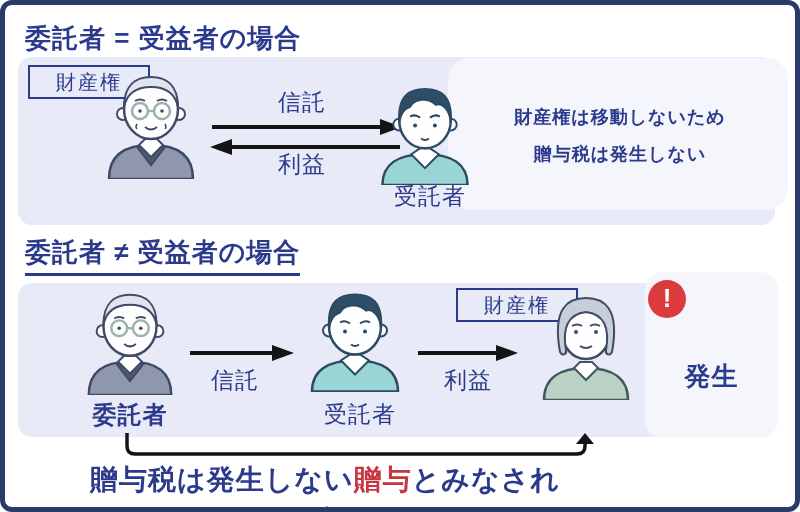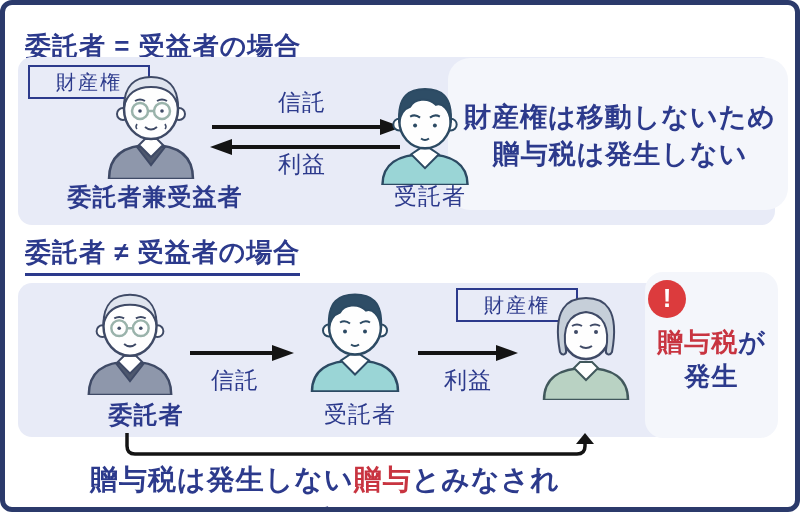--- a/index.html
+++ b/index.html
@@ -31,21 +31,21 @@
     border:2px solid #2c3a8c;color:#2c3a8c;
     font-size:20px;padding:2px 26px;line-height:26px;
     letter-spacing:2px;background:transparent;
   }
   .label{
     position:absolute;color:#2c3a8c;font-size:23px;text-align:center;
     letter-spacing:1px;
   }
   .label.bold{font-weight:700;font-size:24px;}
   .note{
-    position:absolute;color:#2c3a8c;font-weight:700;font-size:27px;
+    position:absolute;color:#2c3a8c;font-weight:700;font-size:18px;
     text-align:center;line-height:37px;letter-spacing:1px;
   }
   .alert-circle{
     position:absolute;width:38px;height:38px;border-radius:50%;
     background:#dc3b3d;color:#ffffff;font-weight:700;font-size:26px;
     text-align:center;line-height:37px;
   }
   .alert-line{
     position:absolute;font-weight:700;font-size:26px;text-align:center;
     color:#2c3a8c;letter-spacing:1px;
@@ -54,21 +54,21 @@
   .bottom-note{
     position:absolute;font-weight:700;font-size:28px;color:#2c3a8c;
     text-align:center;letter-spacing:1px;
   }
 </style>
 </head>
 <body>
 
 <div id="frame">
 
-  <div class="heading" style="left:20px;top:24px;">委託者 = 受益者の場合</div>
+  <div class="heading" style="left:20px;top:16px;">委託者 = 受益者の場合</div>
 
   <div class="panel" style="left:13px;top:52px;width:757px;height:168px;"></div>
 
   <div class="notebox" style="left:443px;top:53px;width:340px;height:152px;"></div>
 
   <div class="tag" style="left:23px;top:60px;">財産権</div>
 
   <svg class="abs" style="left:90px;top:62px;" width="112" height="112" viewBox="0 0 112 112">
     <path d="M14 112 C14 88 30 78 56 78 C82 78 98 88 98 112 Z" fill="#8e97ab" stroke="#3f4a66" stroke-width="2.5"></path>
     <path d="M42 80 L56 98 L70 80 Z" fill="#4e586e" stroke="#3f4a66" stroke-width="2"></path>
@@ -82,21 +82,20 @@
     <circle cx="45" cy="44" r="8" fill="none" stroke="#9ab3ab" stroke-width="2.5"></circle>
     <circle cx="67" cy="44" r="8" fill="none" stroke="#9ab3ab" stroke-width="2.5"></circle>
     <line x1="53" y1="44" x2="59" y2="44" stroke="#9ab3ab" stroke-width="2.5"></line>
     <circle cx="45" cy="44" r="1.8" fill="#3f4a66"></circle>
     <circle cx="67" cy="44" r="1.8" fill="#3f4a66"></circle>
     <path d="M50 60 q6 5 12 0" fill="none" stroke="#3f4a66" stroke-width="2"></path>
     <path d="M42 57 q-2 3 0 5" fill="none" stroke="#3f4a66" stroke-width="1.5"></path>
     <path d="M70 57 q2 3 0 5" fill="none" stroke="#3f4a66" stroke-width="1.5"></path>
   </svg>
 
-  <div class="label bold" style="left:35px;top:176px;width:230px;">委託者兼受益者</div>
 
   <svg class="abs" style="left:205px;top:108px;" width="192" height="44" viewBox="0 0 192 44">
     <line x1="2" y1="14" x2="172" y2="14" stroke="#141414" stroke-width="4"></line>
     <polygon points="170,6 192,14 170,22" fill="#141414"></polygon>
     <line x1="20" y1="34" x2="190" y2="34" stroke="#141414" stroke-width="4"></line>
     <polygon points="22,26 0,34 22,42" fill="#141414"></polygon>
   </svg>
 
   <div class="label" style="left:237px;top:82px;width:120px;">信託</div>
   <div class="label" style="left:237px;top:144px;width:120px;">利益</div>
@@ -139,21 +138,21 @@
     <path d="M40 34 q5 -3 10 0" fill="none" stroke="#3f4a66" stroke-width="2"></path>
     <path d="M62 34 q5 -3 10 0" fill="none" stroke="#3f4a66" stroke-width="2"></path>
     <circle cx="45" cy="44" r="8" fill="none" stroke="#9ab3ab" stroke-width="2.5"></circle>
     <circle cx="67" cy="44" r="8" fill="none" stroke="#9ab3ab" stroke-width="2.5"></circle>
     <line x1="53" y1="44" x2="59" y2="44" stroke="#9ab3ab" stroke-width="2.5"></line>
     <circle cx="45" cy="44" r="1.8" fill="#3f4a66"></circle>
     <circle cx="67" cy="44" r="1.8" fill="#3f4a66"></circle>
     <path d="M50 60 q6 5 12 0" fill="none" stroke="#3f4a66" stroke-width="2"></path>
   </svg>
 
-  <div class="label bold" style="left:56px;top:394px;width:170px;text-align:center;">委託者</div>
+  <div class="label bold" style="left:40px;top:394px;width:170px;text-align:center;">委託者</div>
 
   <svg class="abs" style="left:185px;top:335px;" width="104" height="26" viewBox="0 0 104 26">
     <line x1="0" y1="13" x2="84" y2="13" stroke="#141414" stroke-width="4"></line>
     <polygon points="82,5 104,13 82,21" fill="#141414"></polygon>
   </svg>
   <div class="label" style="left:175px;top:360px;width:110px;">信託</div>
 
   <svg class="abs" style="left:295px;top:281px;" width="110" height="106" viewBox="0 0 110 105">
     <path d="M12 105 C12 84 28 74 55 74 C82 74 98 84 98 105 Z" fill="#9ad5d6" stroke="#2c4a63" stroke-width="2.5"></path>
     <path d="M41 74 L55 88 L69 74 L60 68 L50 68 Z" fill="#ffffff" stroke="#2c4a63" stroke-width="2"></path>
@@ -186,23 +185,20 @@
     <path d="M42 38 q5 -3 10 0" fill="none" stroke="#3f4a66" stroke-width="2"></path>
     <path d="M60 38 q5 -3 10 0" fill="none" stroke="#3f4a66" stroke-width="2"></path>
     <circle cx="46" cy="44" r="2" fill="#3f4a66"></circle>
     <circle cx="66" cy="44" r="2" fill="#3f4a66"></circle>
     <path d="M50 58 q6 4 12 0" fill="none" stroke="#3f4a66" stroke-width="2"></path>
   </svg>
 
 
   <div class="alert-circle" style="left:643px;top:275px;">!</div>
 
-  <div class="alert-line" style="left:634px;top:320px;width:145px;">
-    <span class="red">贈与税</span><span>が</span>
-  </div>
   <div class="alert-line" style="left:634px;top:354px;width:145px;">発生</div>
 
   <svg class="abs" style="left:105px;top:428px;" width="492" height="30" viewBox="0 0 492 30">
     <path d="M17 0 L17 13 Q17 21 25 21 L467 21 Q475 21 475 13 L475 9" fill="none" stroke="#141414" stroke-width="3.5"></path>
     <polygon points="466,11 475,0 484,11" fill="#141414"></polygon>
   </svg>
 
   <div class="bottom-note" style="left:85px;top:456px;width:470px;">
     <span>贈与税は発生しない</span><span class="red">贈与</span><span>とみなされる</span>
   </div>

